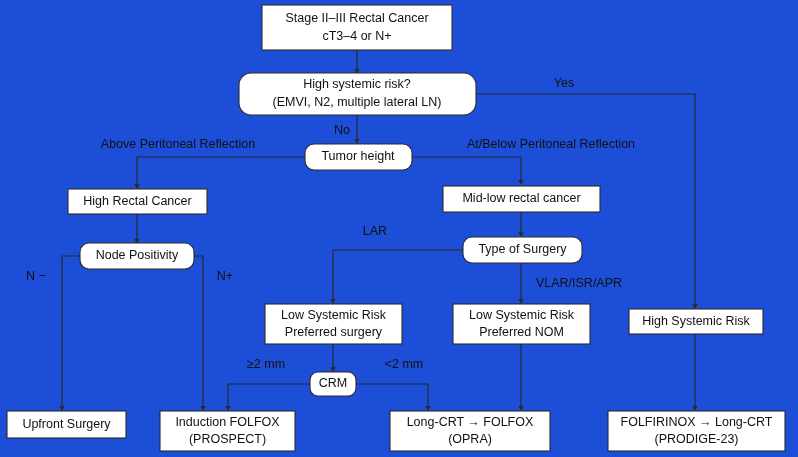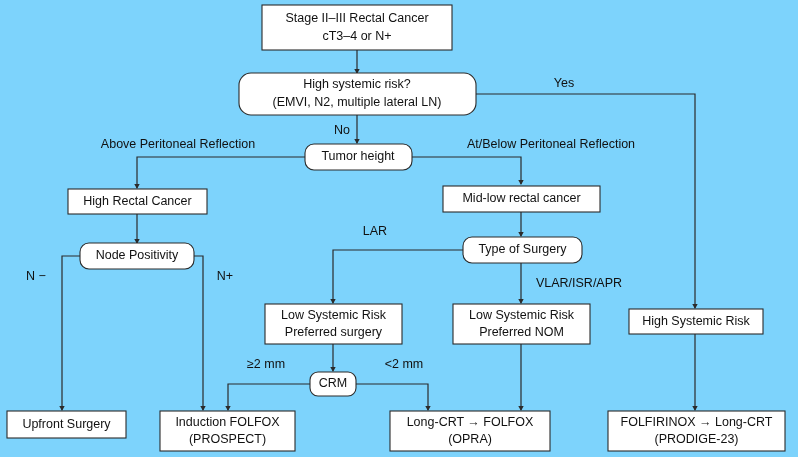--- a/index.html
+++ b/index.html
@@ -4,21 +4,21 @@
 <style>
   html, body {
     margin: 0;
     padding: 0;
     background: #ffffff;
   }
   #flowchart-root {
     position: relative;
     width: 798px;
     height: 457px;
-    background: #7dd3fc;
+    background: #1d4ed8;
     font-family: "Liberation Sans", sans-serif;
     overflow: hidden;
   }
   svg#diagram {
     position: absolute;
     top: 0;
     left: 0;
     width: 798px;
     height: 457px;
   }

